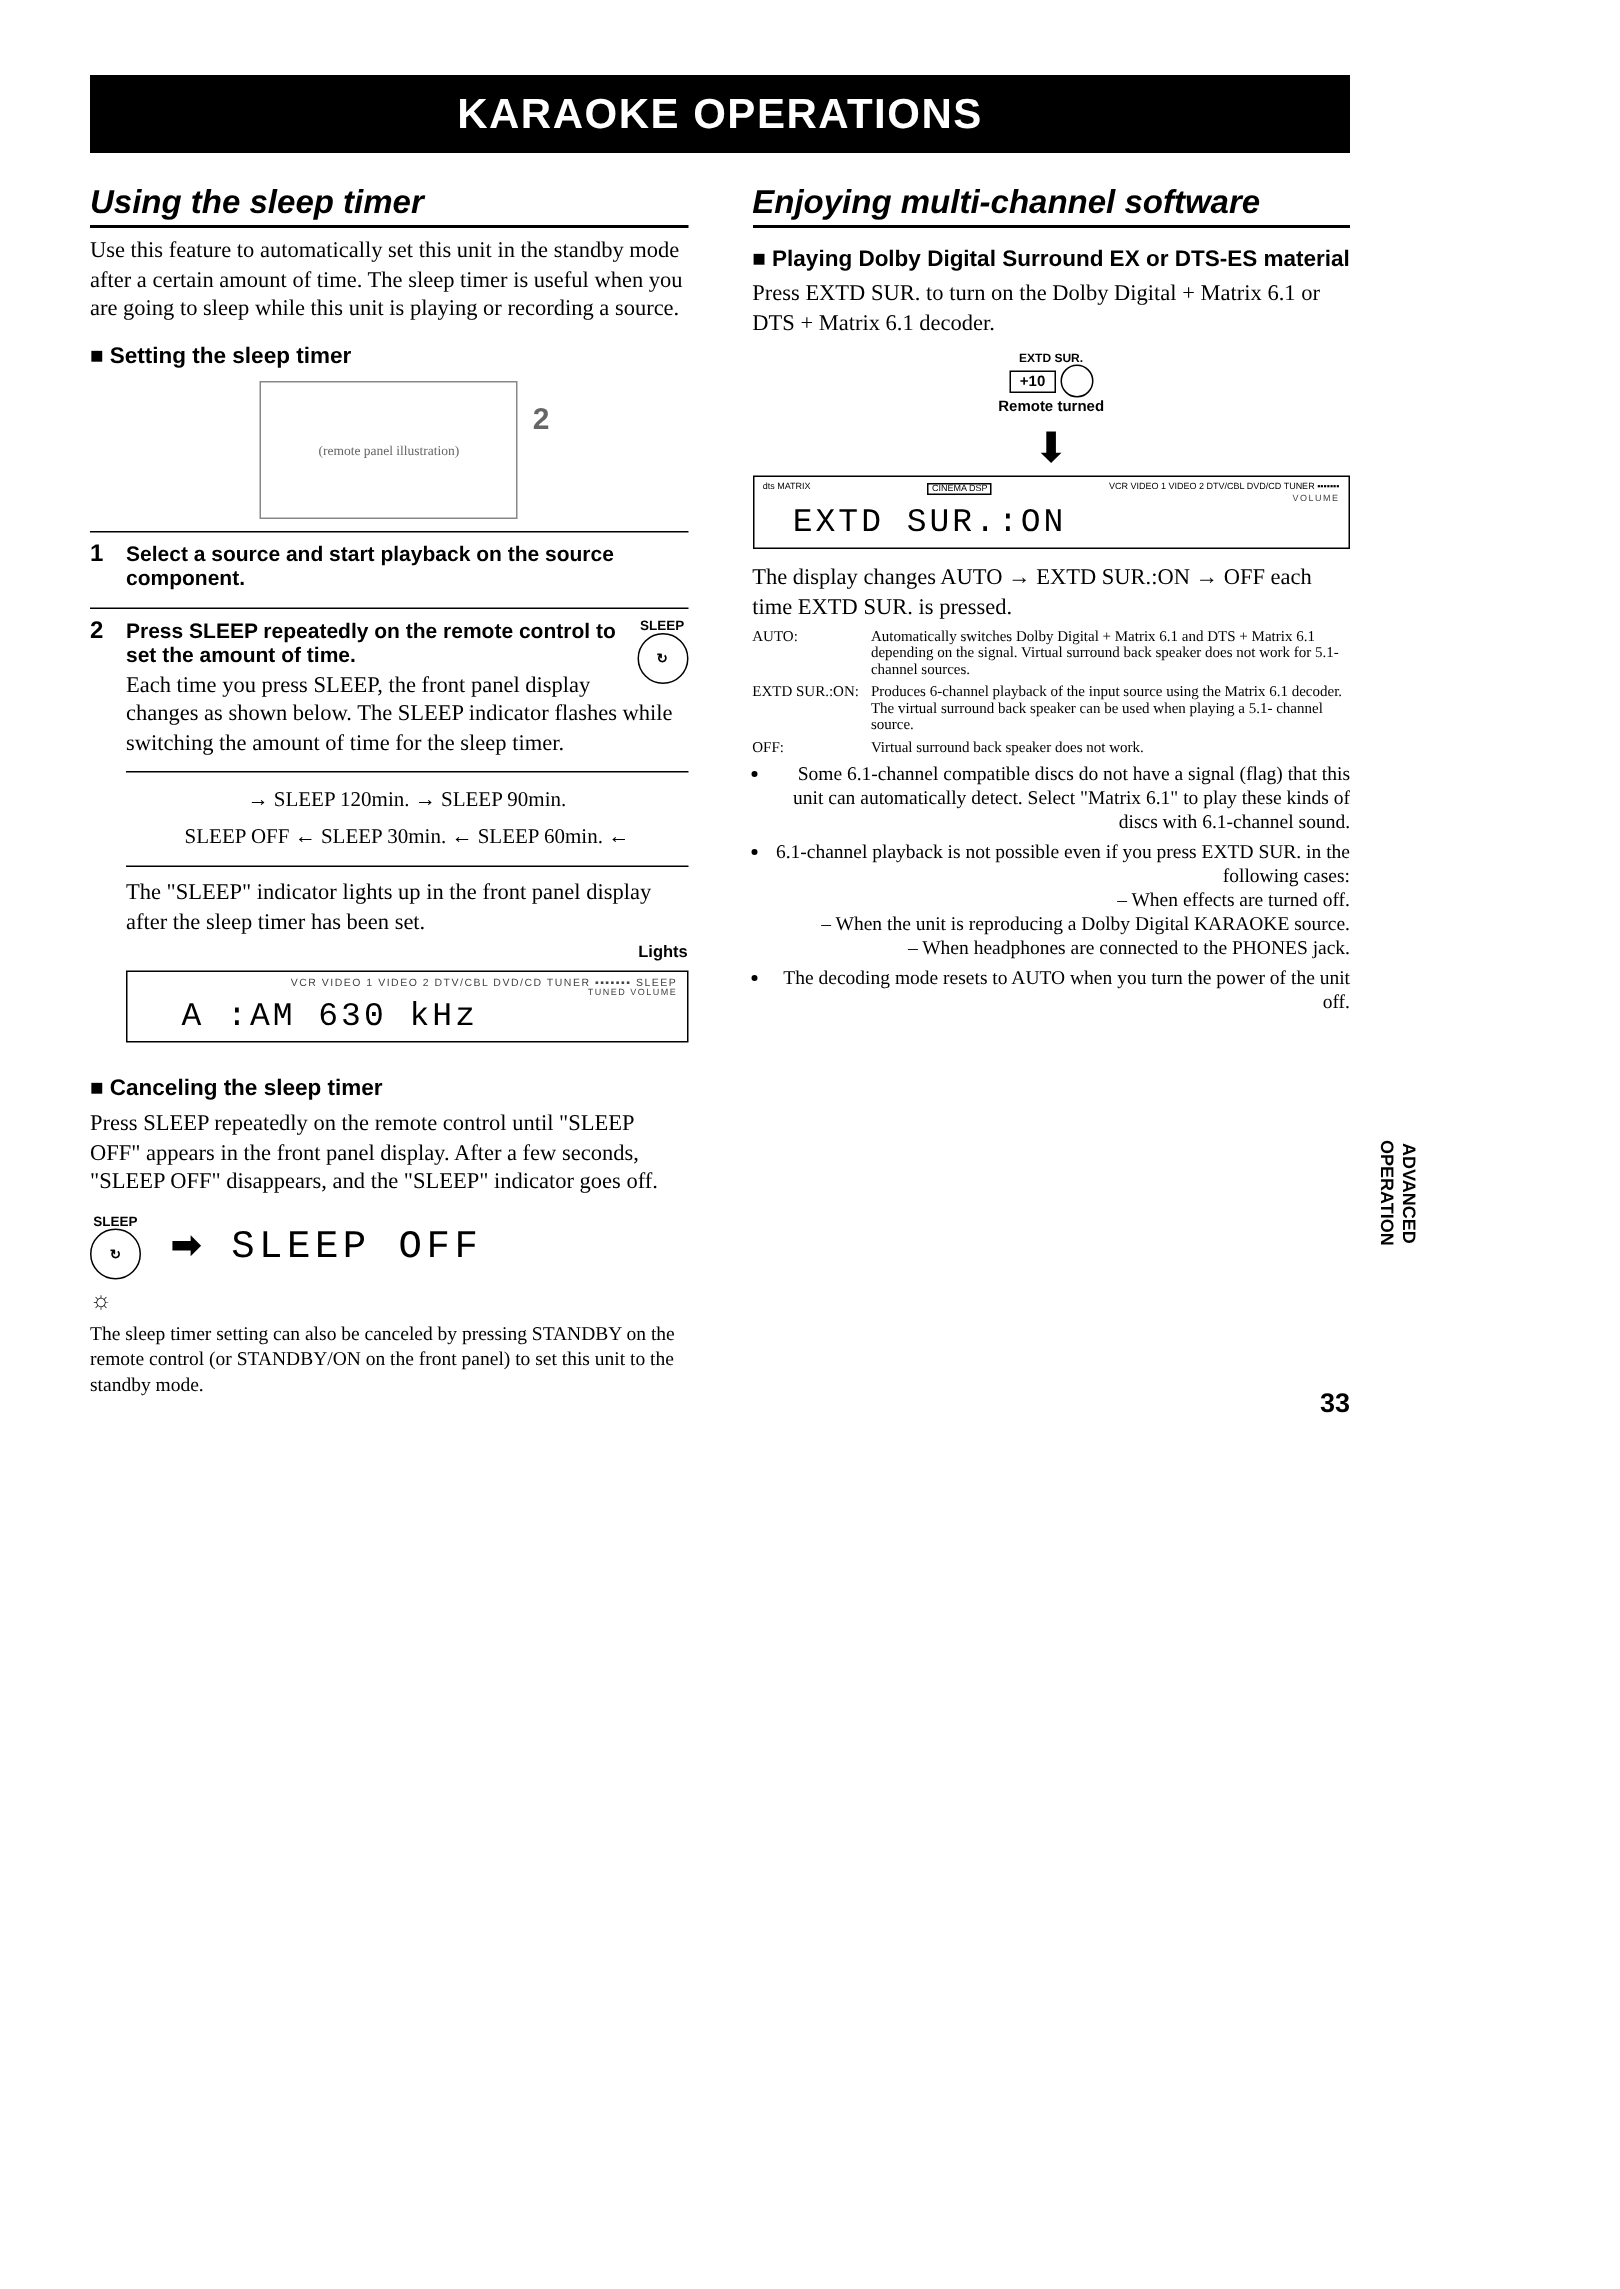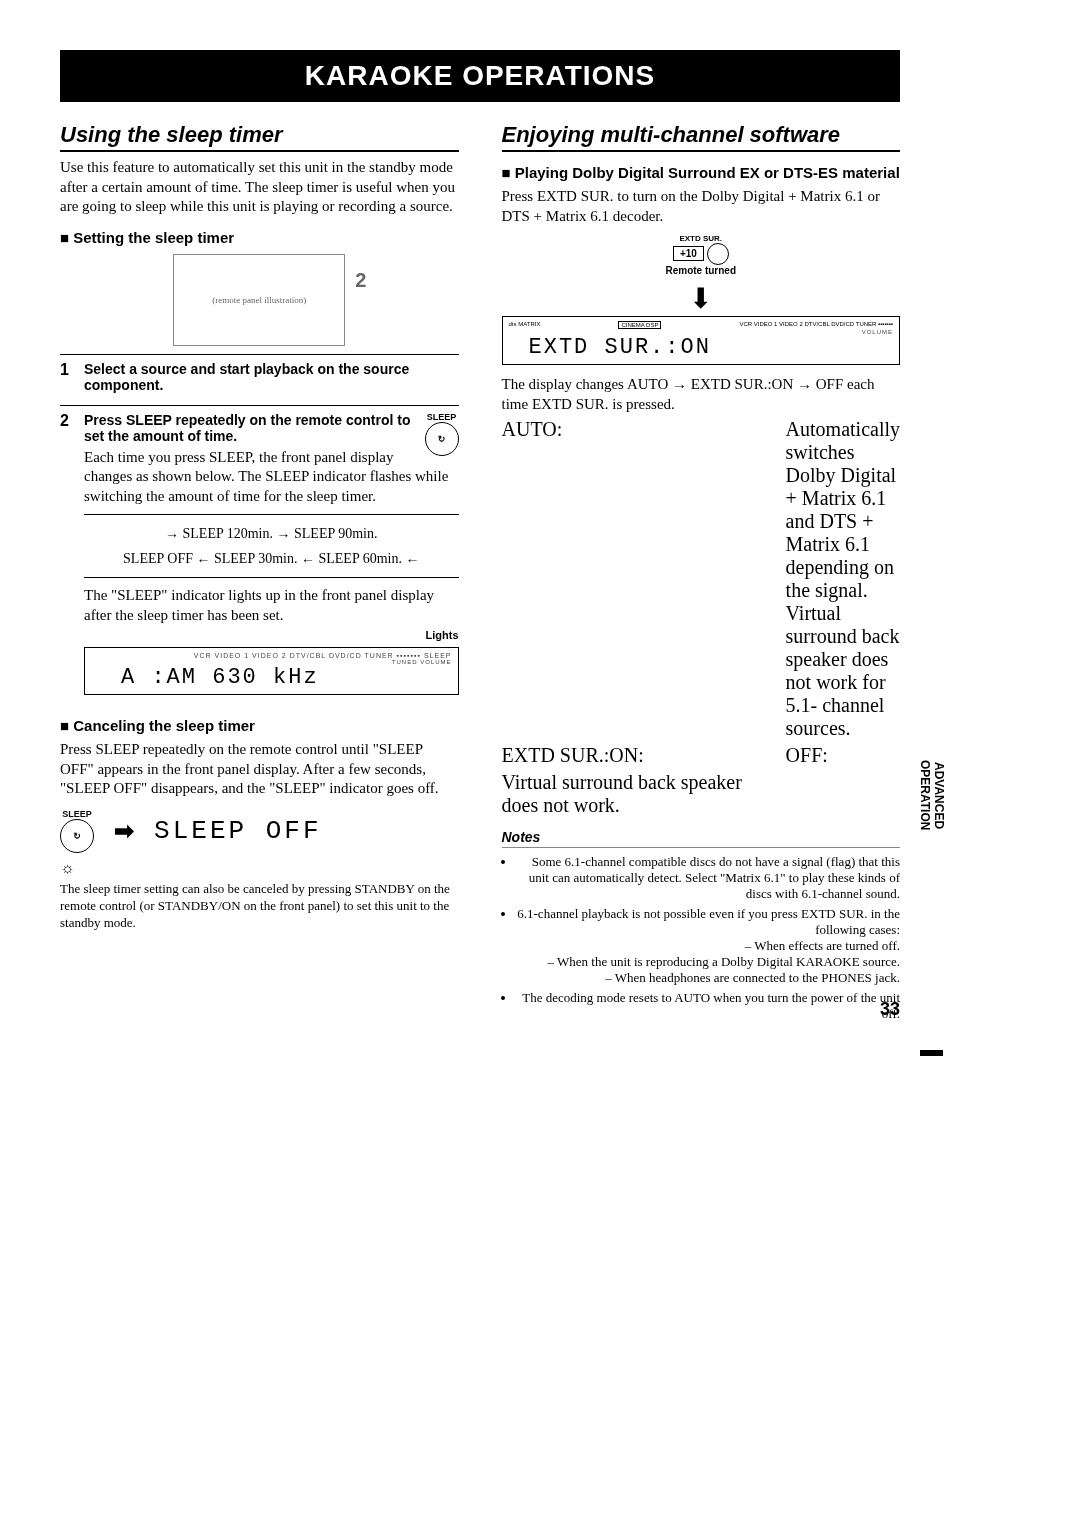--- a/index.html
+++ b/index.html
@@ -165,21 +165,21 @@
     font-size: 16px;
   }
   .small-note {
     font-size: 13px;
   }
   .def-table {
     display: grid;
     grid-template-columns: auto 1fr;
     column-gap: 8px;
     row-gap: 4px;
-    font-size: 20px;
+    font-size: 10px;
   }
   .notes-head {
     font-family: Arial, sans-serif;
     font-style: italic;
     font-weight: bold;
     font-size: 14px;
     border-bottom: 1px solid #888;
     margin: 12px 0 6px 0;
     padding-bottom: 2px;
   }
@@ -215,21 +215,21 @@
     line-height:1.2;
   }
   .tab.black {
     background: #000;
     color: #fff;
     padding: 14px 4px;
   }
   .page-num {
     position: absolute;
     right: 60px;
-    bottom: 36px;
+    bottom: 20px;
     font-family: Arial, sans-serif;
     font-weight: bold;
     font-size: 18px;
   }
   .remote-block {
     text-align:center;
     margin:8px 0 12px 0;
     font-family:Arial,sans-serif;
     font-size:10px;
     font-weight:bold;
@@ -345,25 +345,25 @@
       <div class="lcd-top-row" style="text-align:right;font-size:6px;">VOLUME</div>
       <div class="lcd-main" style="padding-left:20px;">EXTD SUR.:ON</div>
     </div>
 
     <p>The display changes AUTO → EXTD SUR.:ON → OFF each time EXTD SUR. is pressed.</p>
 
     <div class="def-table">
       <div>AUTO:</div>
       <div>Automatically switches Dolby Digital + Matrix 6.1 and DTS + Matrix 6.1 depending on the signal. Virtual surround back speaker does not work for 5.1- channel sources.</div>
       <div>EXTD SUR.:ON:</div>
+      <div>Produces 6-channel playback of the input source using the Matrix 6.1 decoder. The virtual surround back speaker can be used when playing a 5.1- channel source.</div>
       <div>OFF:</div>
       <div>Virtual surround back speaker does not work.</div>
     </div>
 
-    <div class="notes-head">Notes</div>
     <ul class="notes">
       <li>Some 6.1-channel compatible discs do not have a signal (flag) that this unit can automatically detect. Select "Matrix 6.1" to play these kinds of discs with 6.1-channel sound.</li>
       <li>
         <span>6.1-channel playback is not possible even if you press EXTD SUR. in the following cases:</span>
         <span class="sub">– When effects are turned off.</span>
         <span class="sub">– When the unit is reproducing a Dolby Digital KARAOKE source.</span>
         <span class="sub">– When headphones are connected to the PHONES jack.</span>
       </li>
       <li>The decoding mode resets to AUTO when you turn the power of the unit off.</li>
     </ul>

